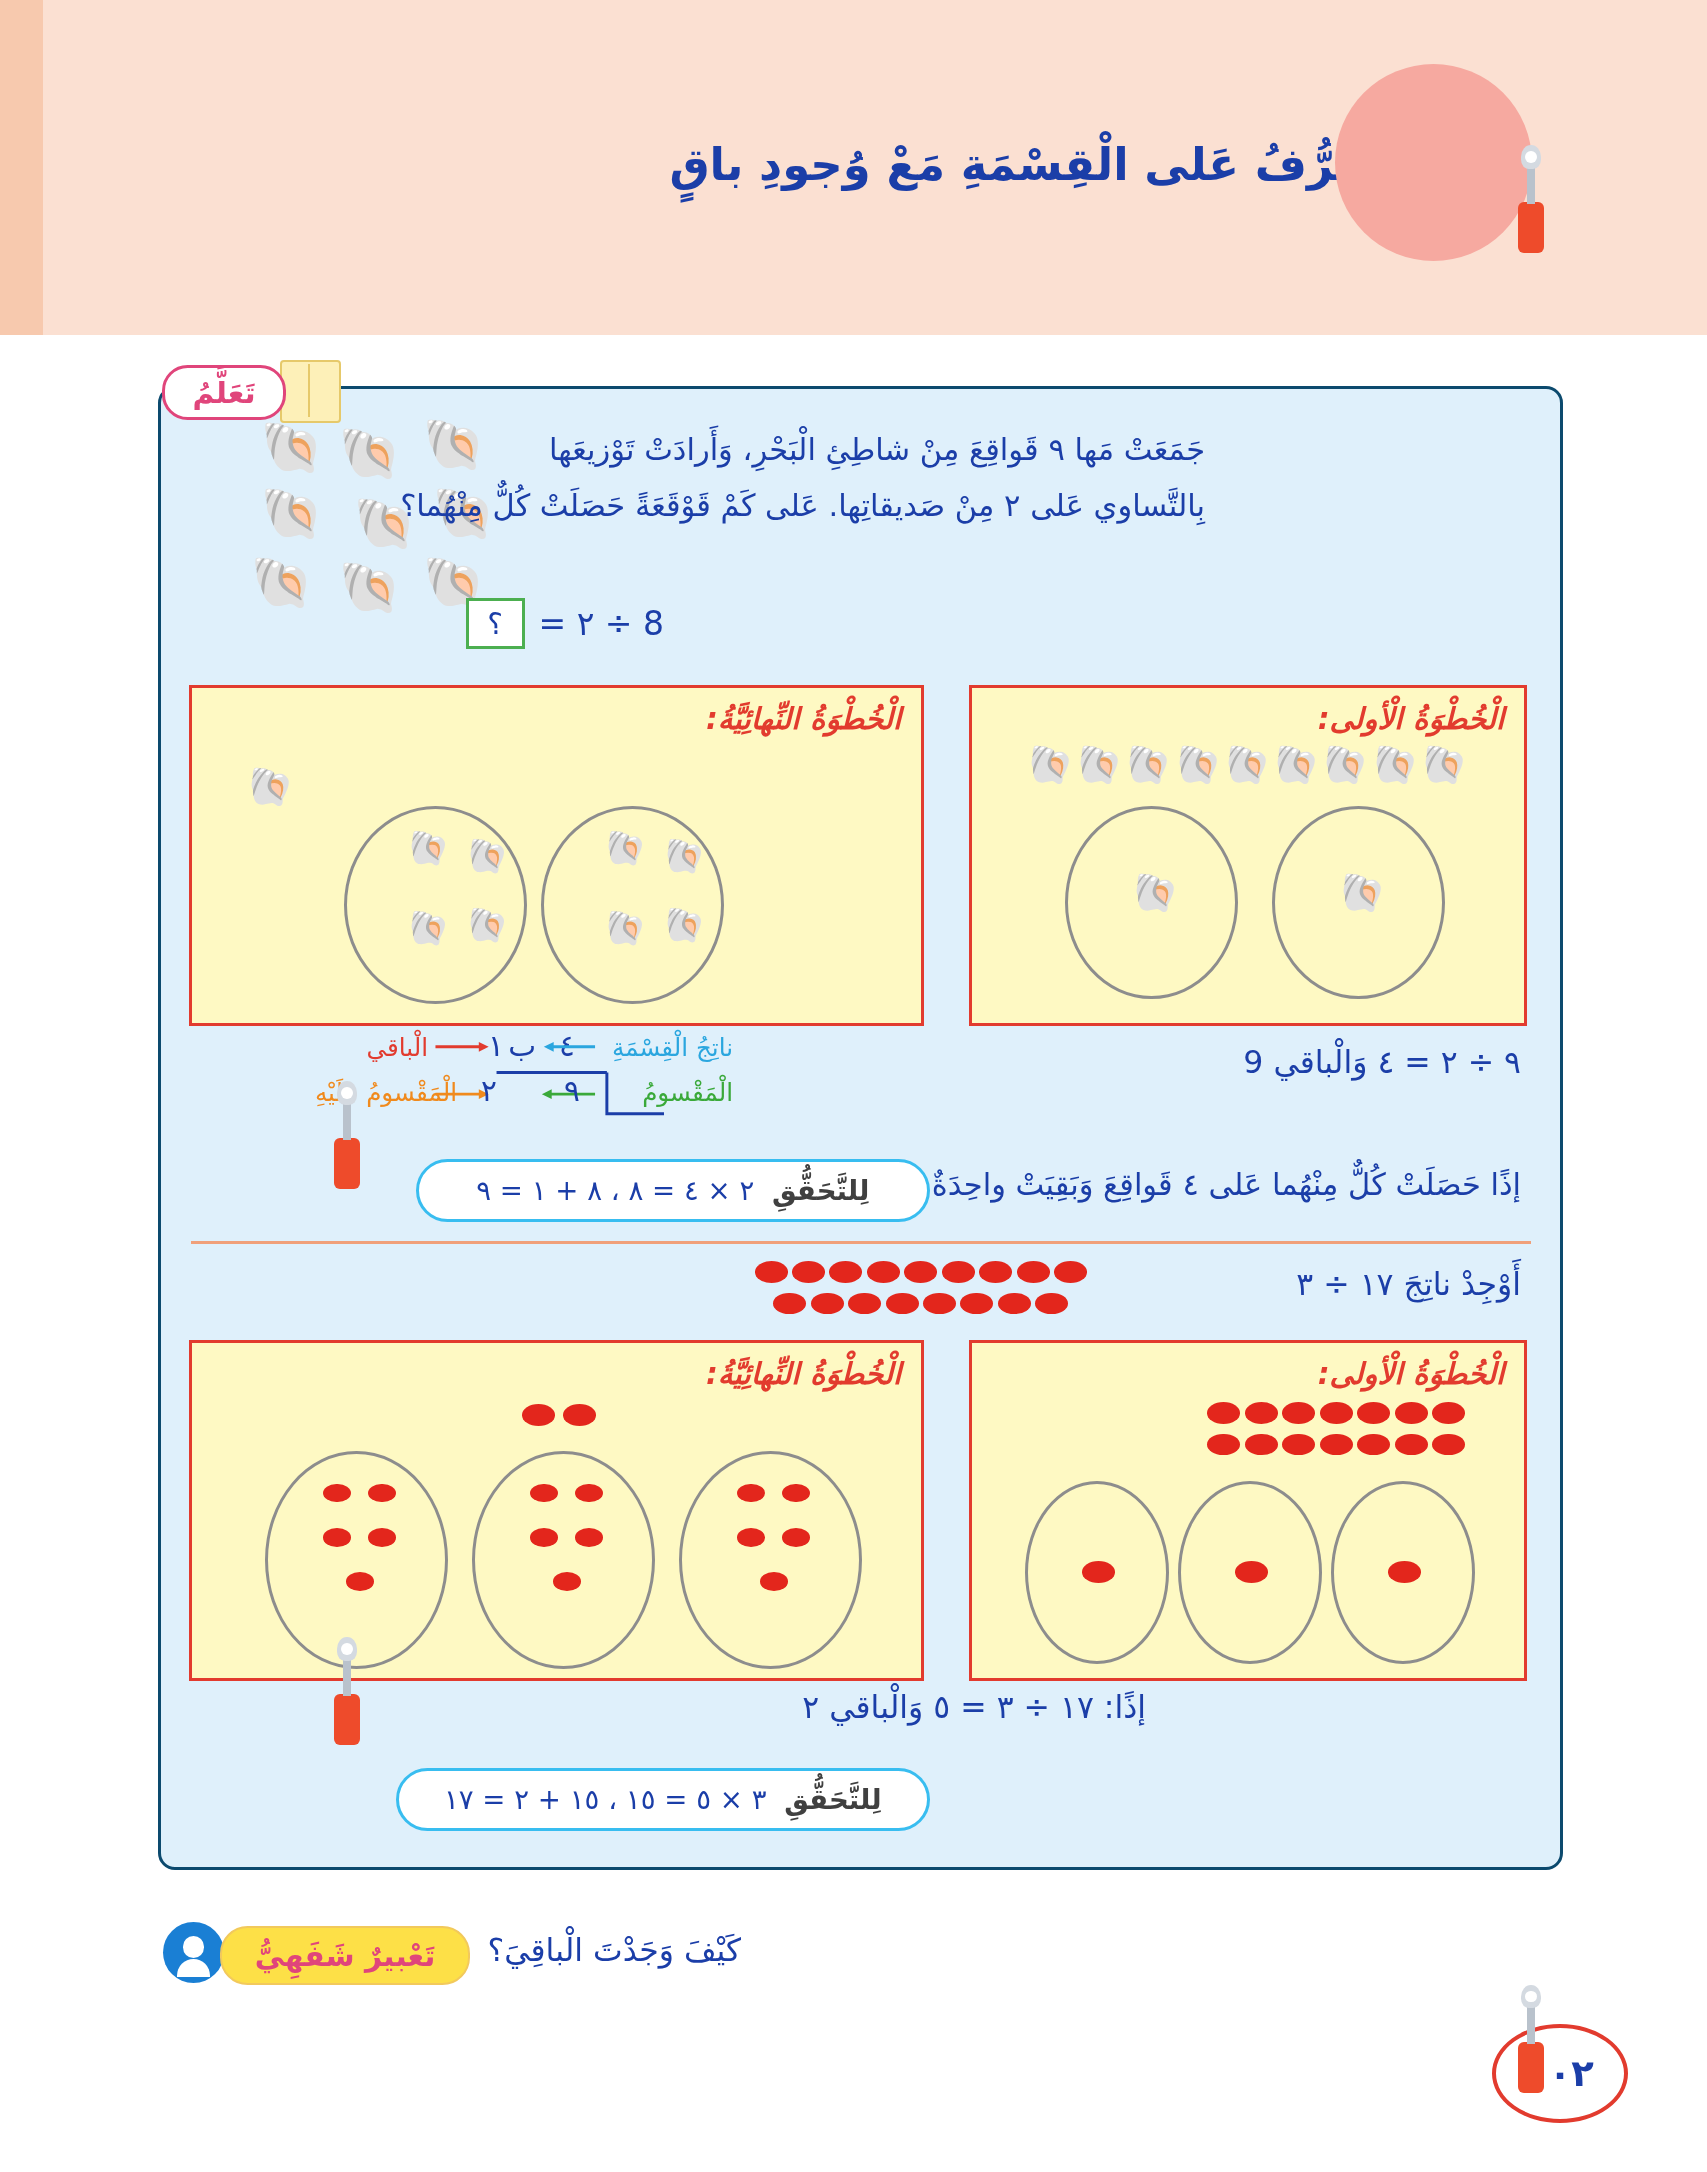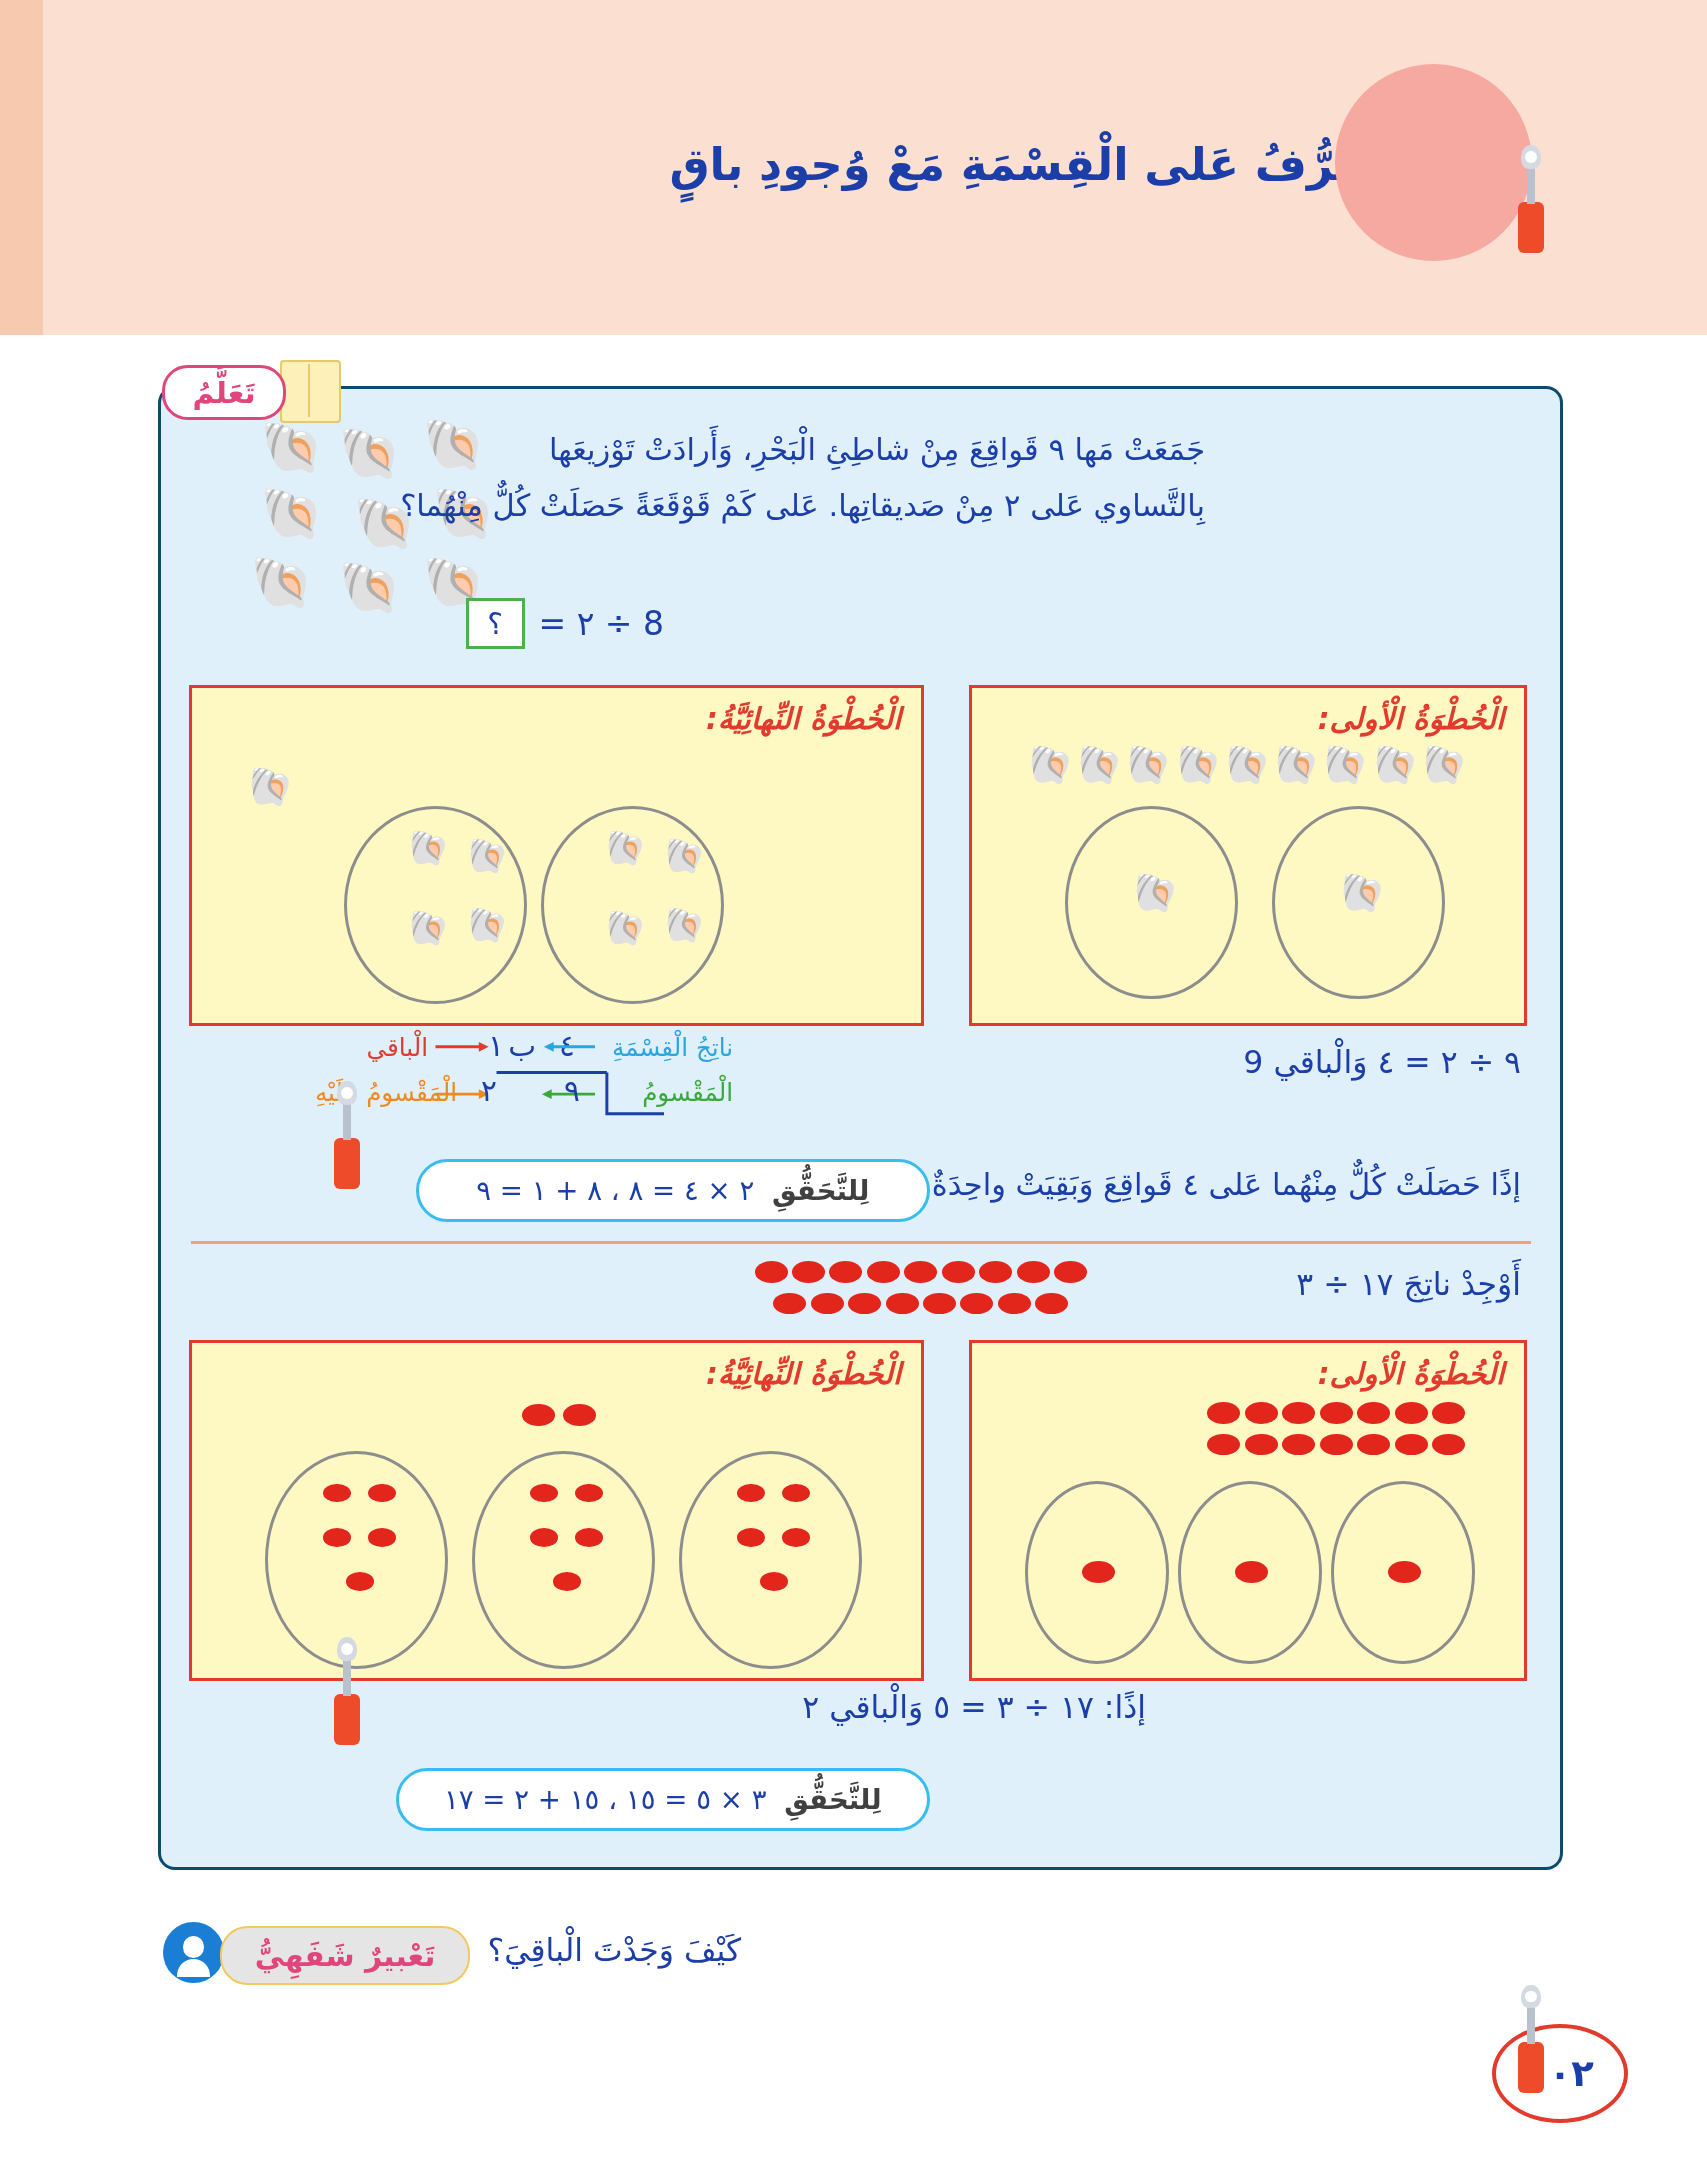--- a/index.html
+++ b/index.html
@@ -137,21 +137,21 @@
   }
   .chip-s{
     position:absolute;width:27.6px;height:18.7px;border-radius:50%;background:#e3261c;
   }
   
   .oral-wrap{
     position:absolute;right:148px;top:1926px;width:1399px;height:79px;direction:rtl;
   }
   .oral-badge{
     position:absolute;right:1089px;top:0;width:246px;height:55px;
-    background:#e5e5e5;border-radius:27.6px;border:2px solid #f2c95c;
+    background:#fde047;border-radius:27.6px;border:2px solid #f2c95c;
     color:#e0457b;font-size:29.6px;font-weight:bold;
     display:flex;align-items:center;justify-content:center;
   }
   .oral-icon{
     position:absolute;right:1335px;top:-3.9px;width:61px;height:61px;border-radius:50%;
     background:#1a7fd4;
   }
   .oral-icon:after{
     content:"";position:absolute;left:19.7px;top:13.8px;width:21.7px;height:21.7px;border-radius:50%;background:#ffffff;
   }

